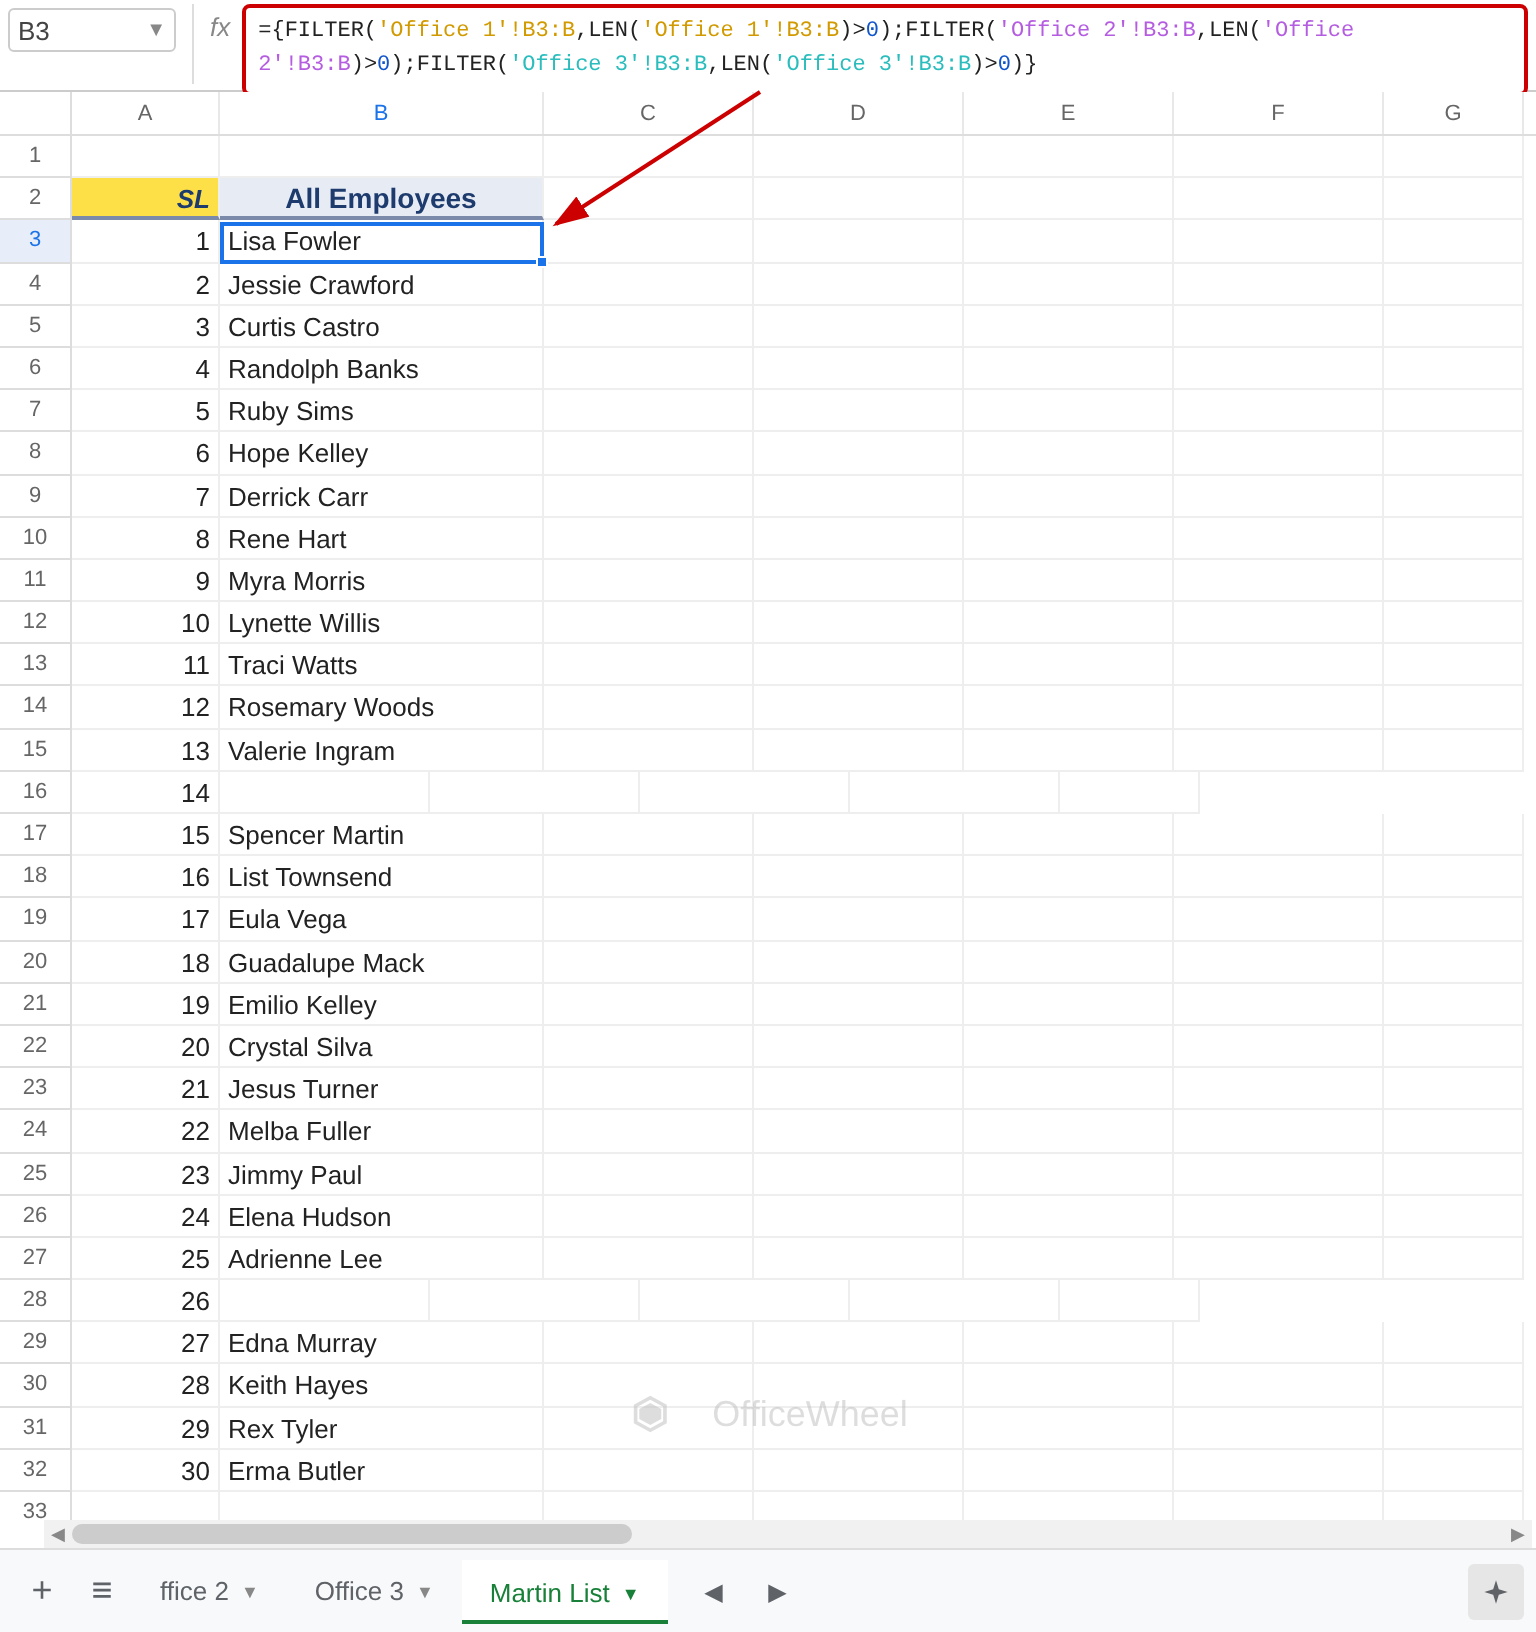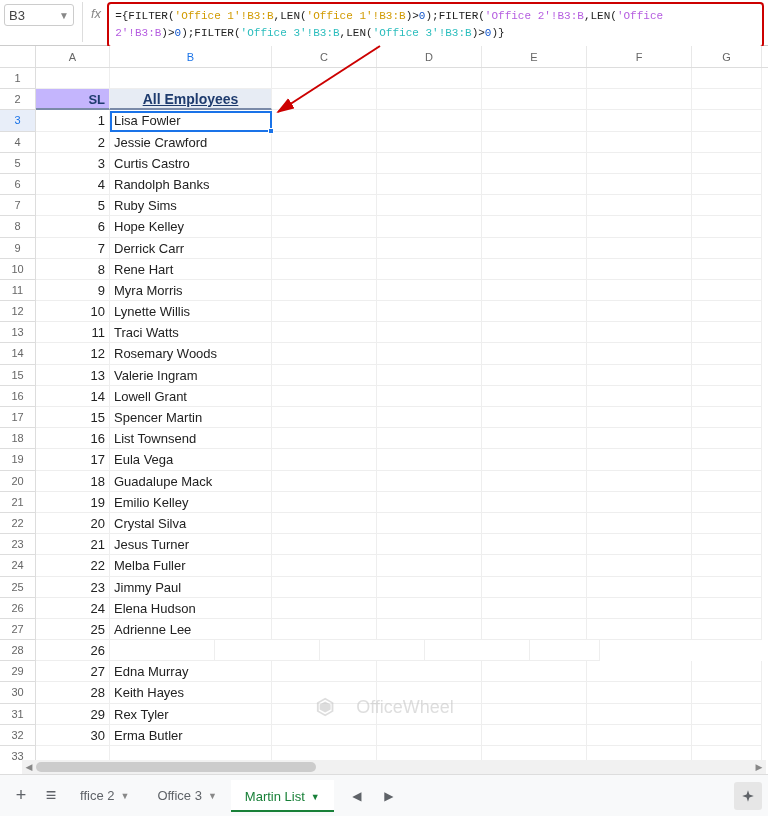--- a/index.html
+++ b/index.html
@@ -1,19 +1,19 @@
 <!DOCTYPE html>
 <html><head>
 <meta charset="utf-8">
 <style>
   * { box-sizing: border-box; margin: 0; padding: 0; }
   body { font-family: Arial, sans-serif; font-size: 13px; color: #222; background: #fff; width: 768px; height: 816px; overflow: hidden; position: relative; }
 
   .namebox-row { display: flex; align-items: flex-start; height: 46px; border-bottom: 1px solid #ccc; padding: 2px 4px 2px 4px; }
-  .namebox { width: 70px; height: 22px; border: 1px solid #ccc; border-radius: 3px; display: flex; align-items: center; padding: 0 4px; font-size: 13px; color: #444; margin-top: 2px; }
+  .namebox { width: 84px; height: 22px; border: 1px solid #ccc; border-radius: 3px; display: flex; align-items: center; padding: 0 4px; font-size: 13px; color: #444; margin-top: 2px; }
   .namebox-arrow { color: #888; font-size: 10px; margin-left: auto; }
   .divider-v { width: 1px; background: #ddd; height: 40px; margin: 0 8px; }
   .fx-icon { color: #888; font-style: italic; font-size: 13px; margin-top: 4px; margin-right: 6px; }
   .formula-container { flex: 1; position: relative; }
   .formula-box { border: 2px solid #c00; border-radius: 4px; padding: 4px 6px; font-family: 'Courier New', monospace; font-size: 11px; line-height: 17px; min-height: 40px; background: #fff; }
   .formula-box .punct { color: #222; }
   .formula-box .off1 { color: #d19a00; }
   .formula-box .off2 { color: #b55de0; }
   .formula-box .off3 { color: #2bbdbd; }
   .formula-box .num { color: #1155cc; }
@@ -28,22 +28,22 @@
   .col-C, .col-D, .col-E, .col-F { width: 105px; }
   .col-G { width: 70px; }
   .col-head.active { color: #1a73e8; }
 
   .grid-rows { }
   .row { display: flex; height: 21.2px; }
   .row-head { width: 36px; text-align: center; font-size: 11px; color: #666; border-right: 1px solid #ddd; border-bottom: 1px solid #ddd; line-height: 21px; }
   .row-head.active { background: #e8eef9; color: #1a73e8; }
   .cell { border-right: 1px solid #eee; border-bottom: 1px solid #eee; padding: 0 4px; line-height: 21px; font-size: 13px; overflow: hidden; white-space: nowrap; }
   .cell.col-A { text-align: right; }
-  .header-cell-A { background: #c4b5fd; font-weight: bold; color: #1e3b6e; text-align: center; border-bottom: 2px solid #7a8aa8; }
-  .header-cell-B { background: #e7ecf4; font-weight: bold; color: #1e3b6e; text-align: center; border-bottom: 2px solid #7a8aa8; font-size: 14px; text-decoration: underline; }
+  .header-cell-A { background: #fde047; font-weight: bold; color: #1e3b6e; text-align: center; border-bottom: 2px solid #7a8aa8; font-style: italic; }
+  .header-cell-B { background: #e7ecf4; font-weight: bold; color: #1e3b6e; text-align: center; border-bottom: 2px solid #7a8aa8; font-size: 14px; }
 
   .selection { position: absolute; border: 2px solid #1a73e8; pointer-events: none; }
   .selection .handle { position: absolute; right: -4px; bottom: -4px; width: 6px; height: 6px; background: #1a73e8; border: 1px solid #fff; }
 
   .watermark { position: absolute; left: 50%; transform: translateX(-50%); bottom: 48px; display: flex; align-items: center; gap: 20px; color: #bdbdbd; font-size: 18px; pointer-events: none; opacity: 0.5; }
   .watermark svg { width: 22px; height: 22px; }
 
   .tabs-bar { position: absolute; bottom: 0; left: 0; right: 0; height: 42px; border-top: 1px solid #ddd; background: #f8f9fa; display: flex; align-items: center; padding: 0 6px; }
   .tab-btn { width: 30px; height: 30px; display: flex; align-items: center; justify-content: center; color: #5f6368; font-size: 18px; cursor: pointer; }
   .tab { padding: 0 14px; height: 32px; display: flex; align-items: center; font-size: 13px; color: #5f6368; cursor: pointer; border-radius: 0; gap: 6px; }
@@ -242,21 +242,20 @@
         <div class="cell col-B ">Valerie Ingram</div>
         <div class="cell col-C"></div>
         <div class="cell col-D"></div>
         <div class="cell col-E"></div>
         <div class="cell col-F"></div>
         <div class="cell col-G"></div>
       </div>
       <div class="row">
         <div class="row-head">16</div>
         <div class="cell col-A ">14</div>
-        <div class="cell col-B ">Lowell Grant</div>
         <div class="cell col-C"></div>
         <div class="cell col-D"></div>
         <div class="cell col-E"></div>
         <div class="cell col-F"></div>
         <div class="cell col-G"></div>
       </div>
       <div class="row">
         <div class="row-head">17</div>
         <div class="cell col-A ">15</div>
         <div class="cell col-B ">Spencer Martin</div>

